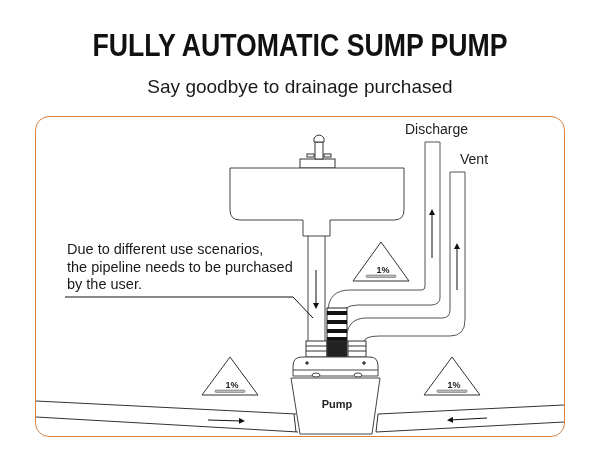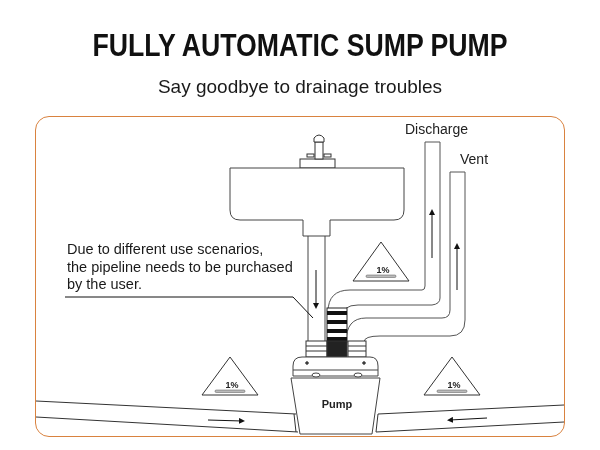--- a/index.html
+++ b/index.html
@@ -18,21 +18,21 @@
     border: 1.5px solid #d9823f; border-radius: 14px; box-sizing: border-box;
   }
   svg.diagram { position: absolute; left: 0; top: 0; width: 600px; height: 450px; }
   .lbl { font-family: "Liberation Sans", sans-serif; fill: #222; }
   .note { font-family: "Liberation Sans", sans-serif; font-size: 14.5px; fill: #1a1a1a; }
 </style>
 </head>
 <body>
 
 <div class="title">FULLY AUTOMATIC SUMP PUMP</div>
-<div class="subtitle">Say goodbye to drainage troubles</div>
+<div class="subtitle">Say goodbye to drainage purchased</div>
 <div class="frame"></div>
 
 <svg class="diagram" viewBox="0 0 600 450">
   <defs>
     <marker id="ah" markerWidth="6" markerHeight="6" refX="3" refY="3" orient="auto">
       <path d="M0,0 L6,3 L0,6 Z" fill="#111"></path>
     </marker>
   </defs>
 
   <g stroke="#333" stroke-width="1" fill="#fff">

